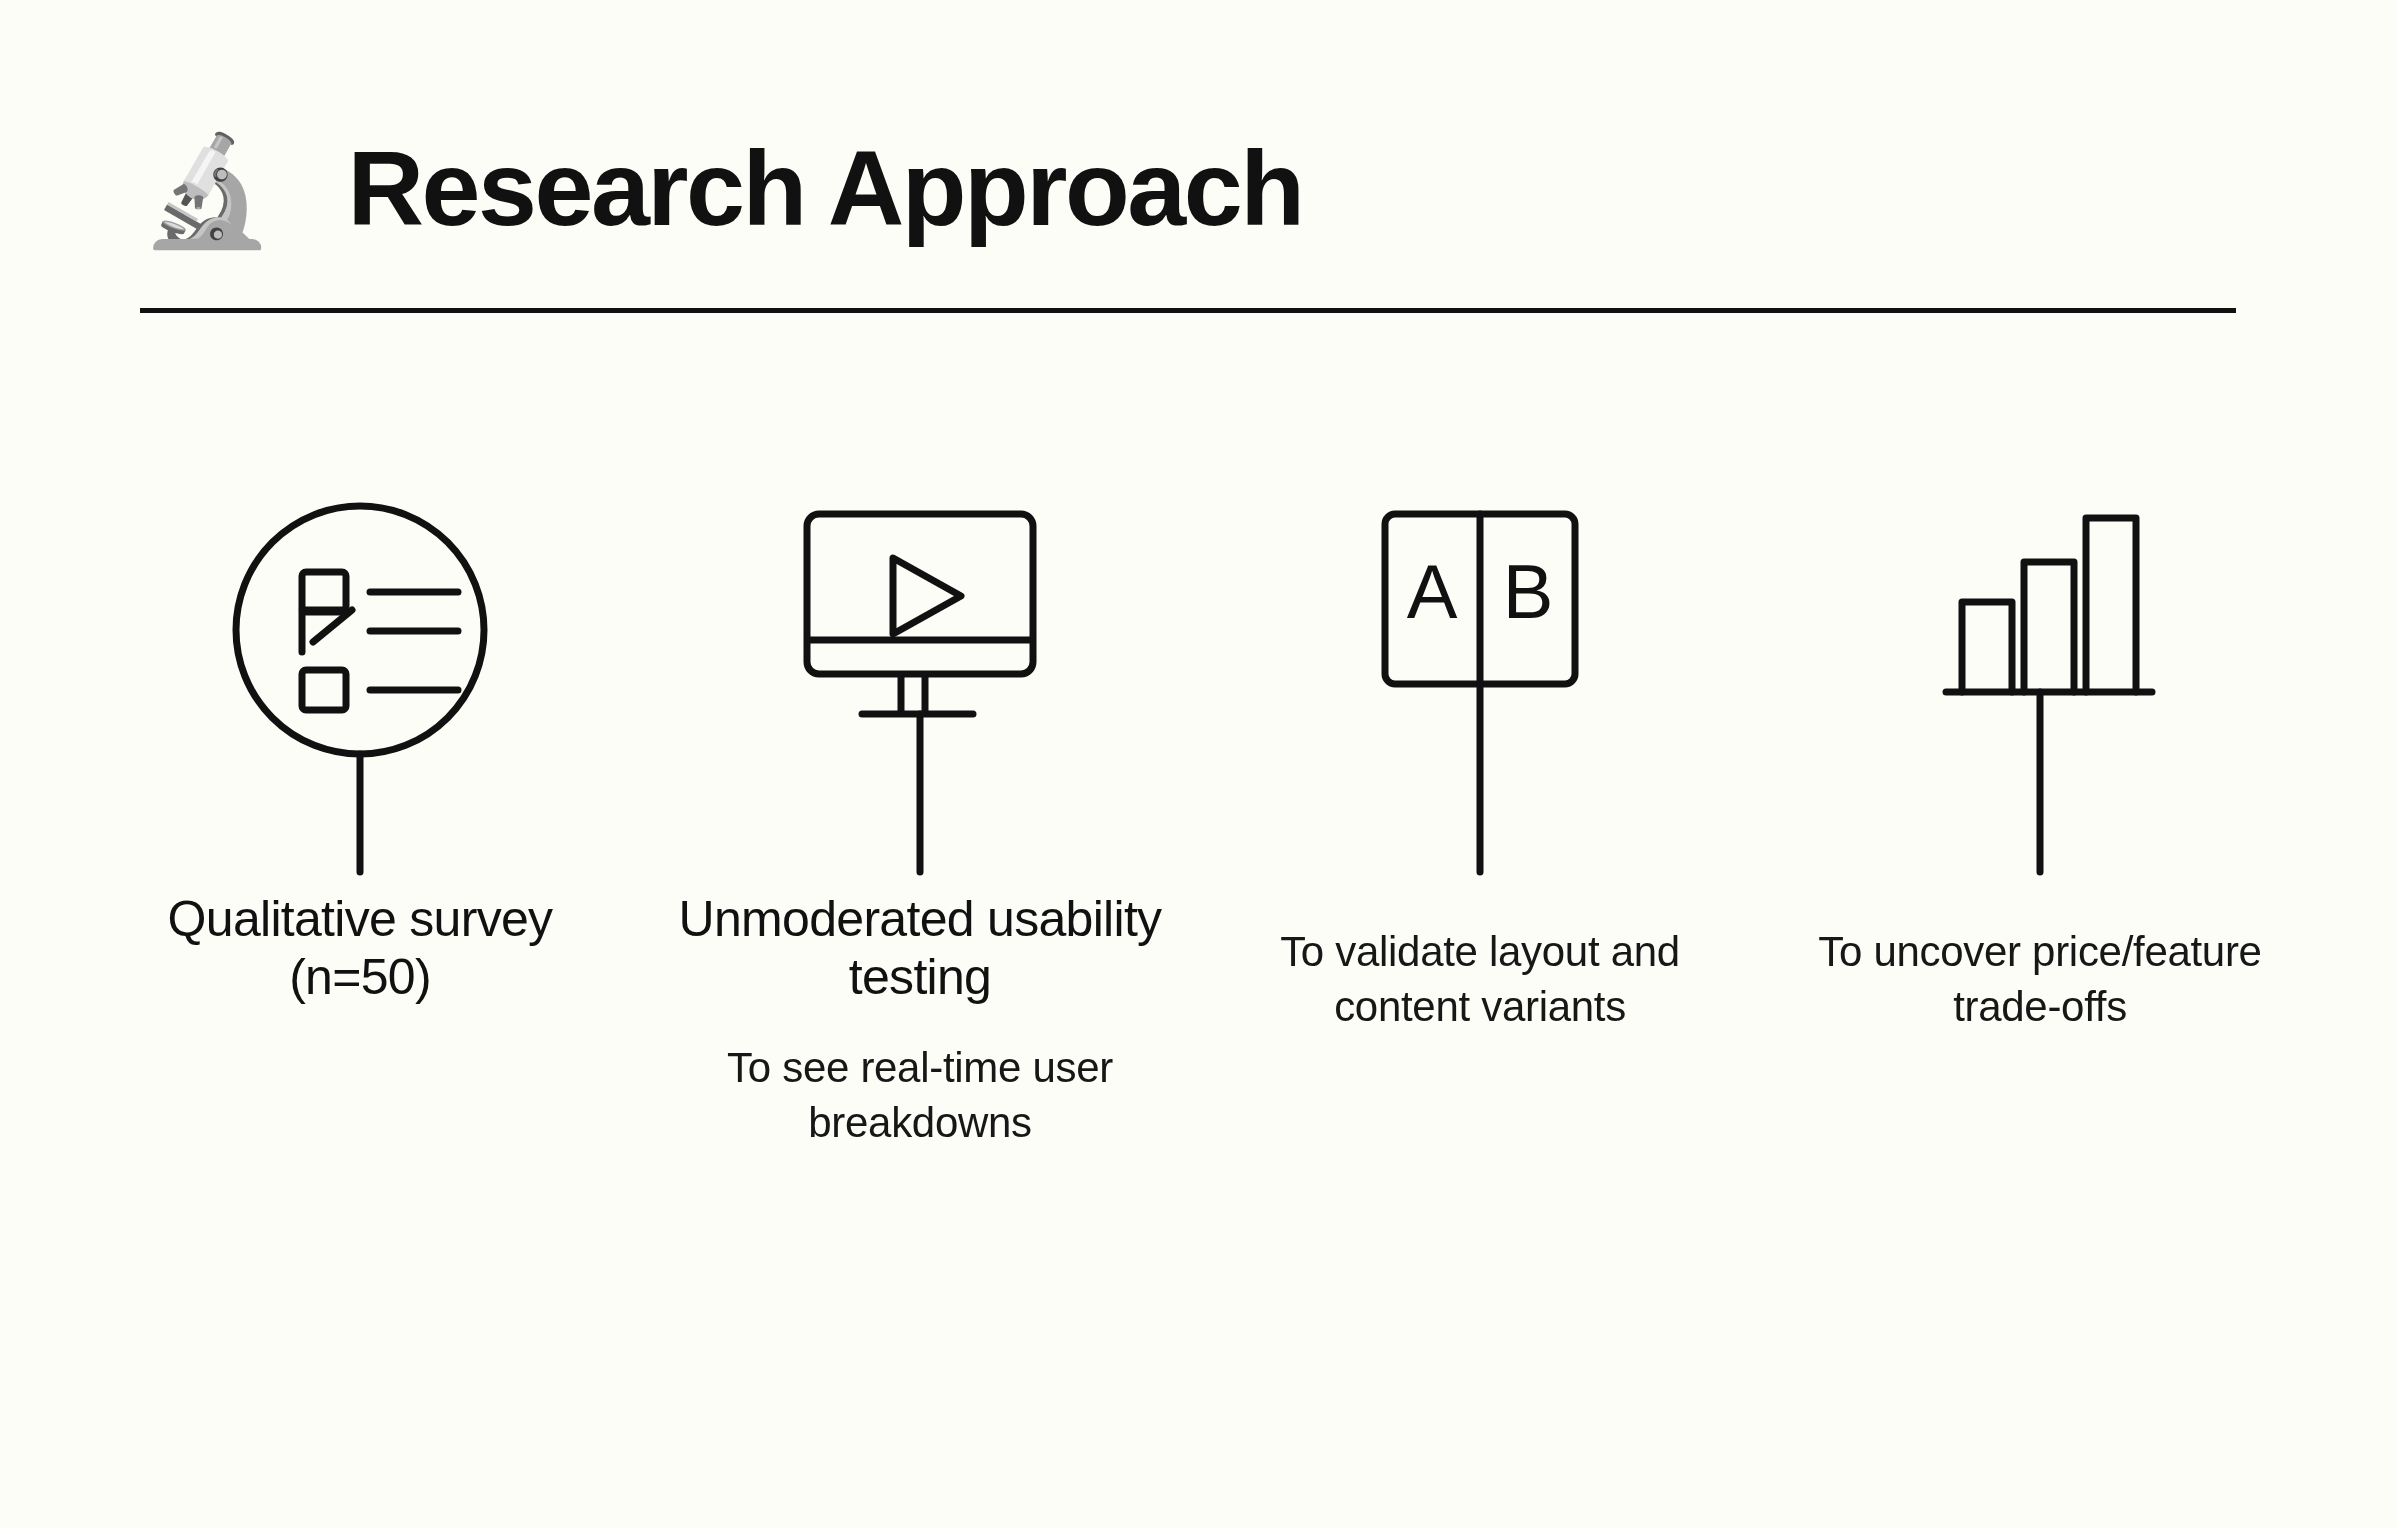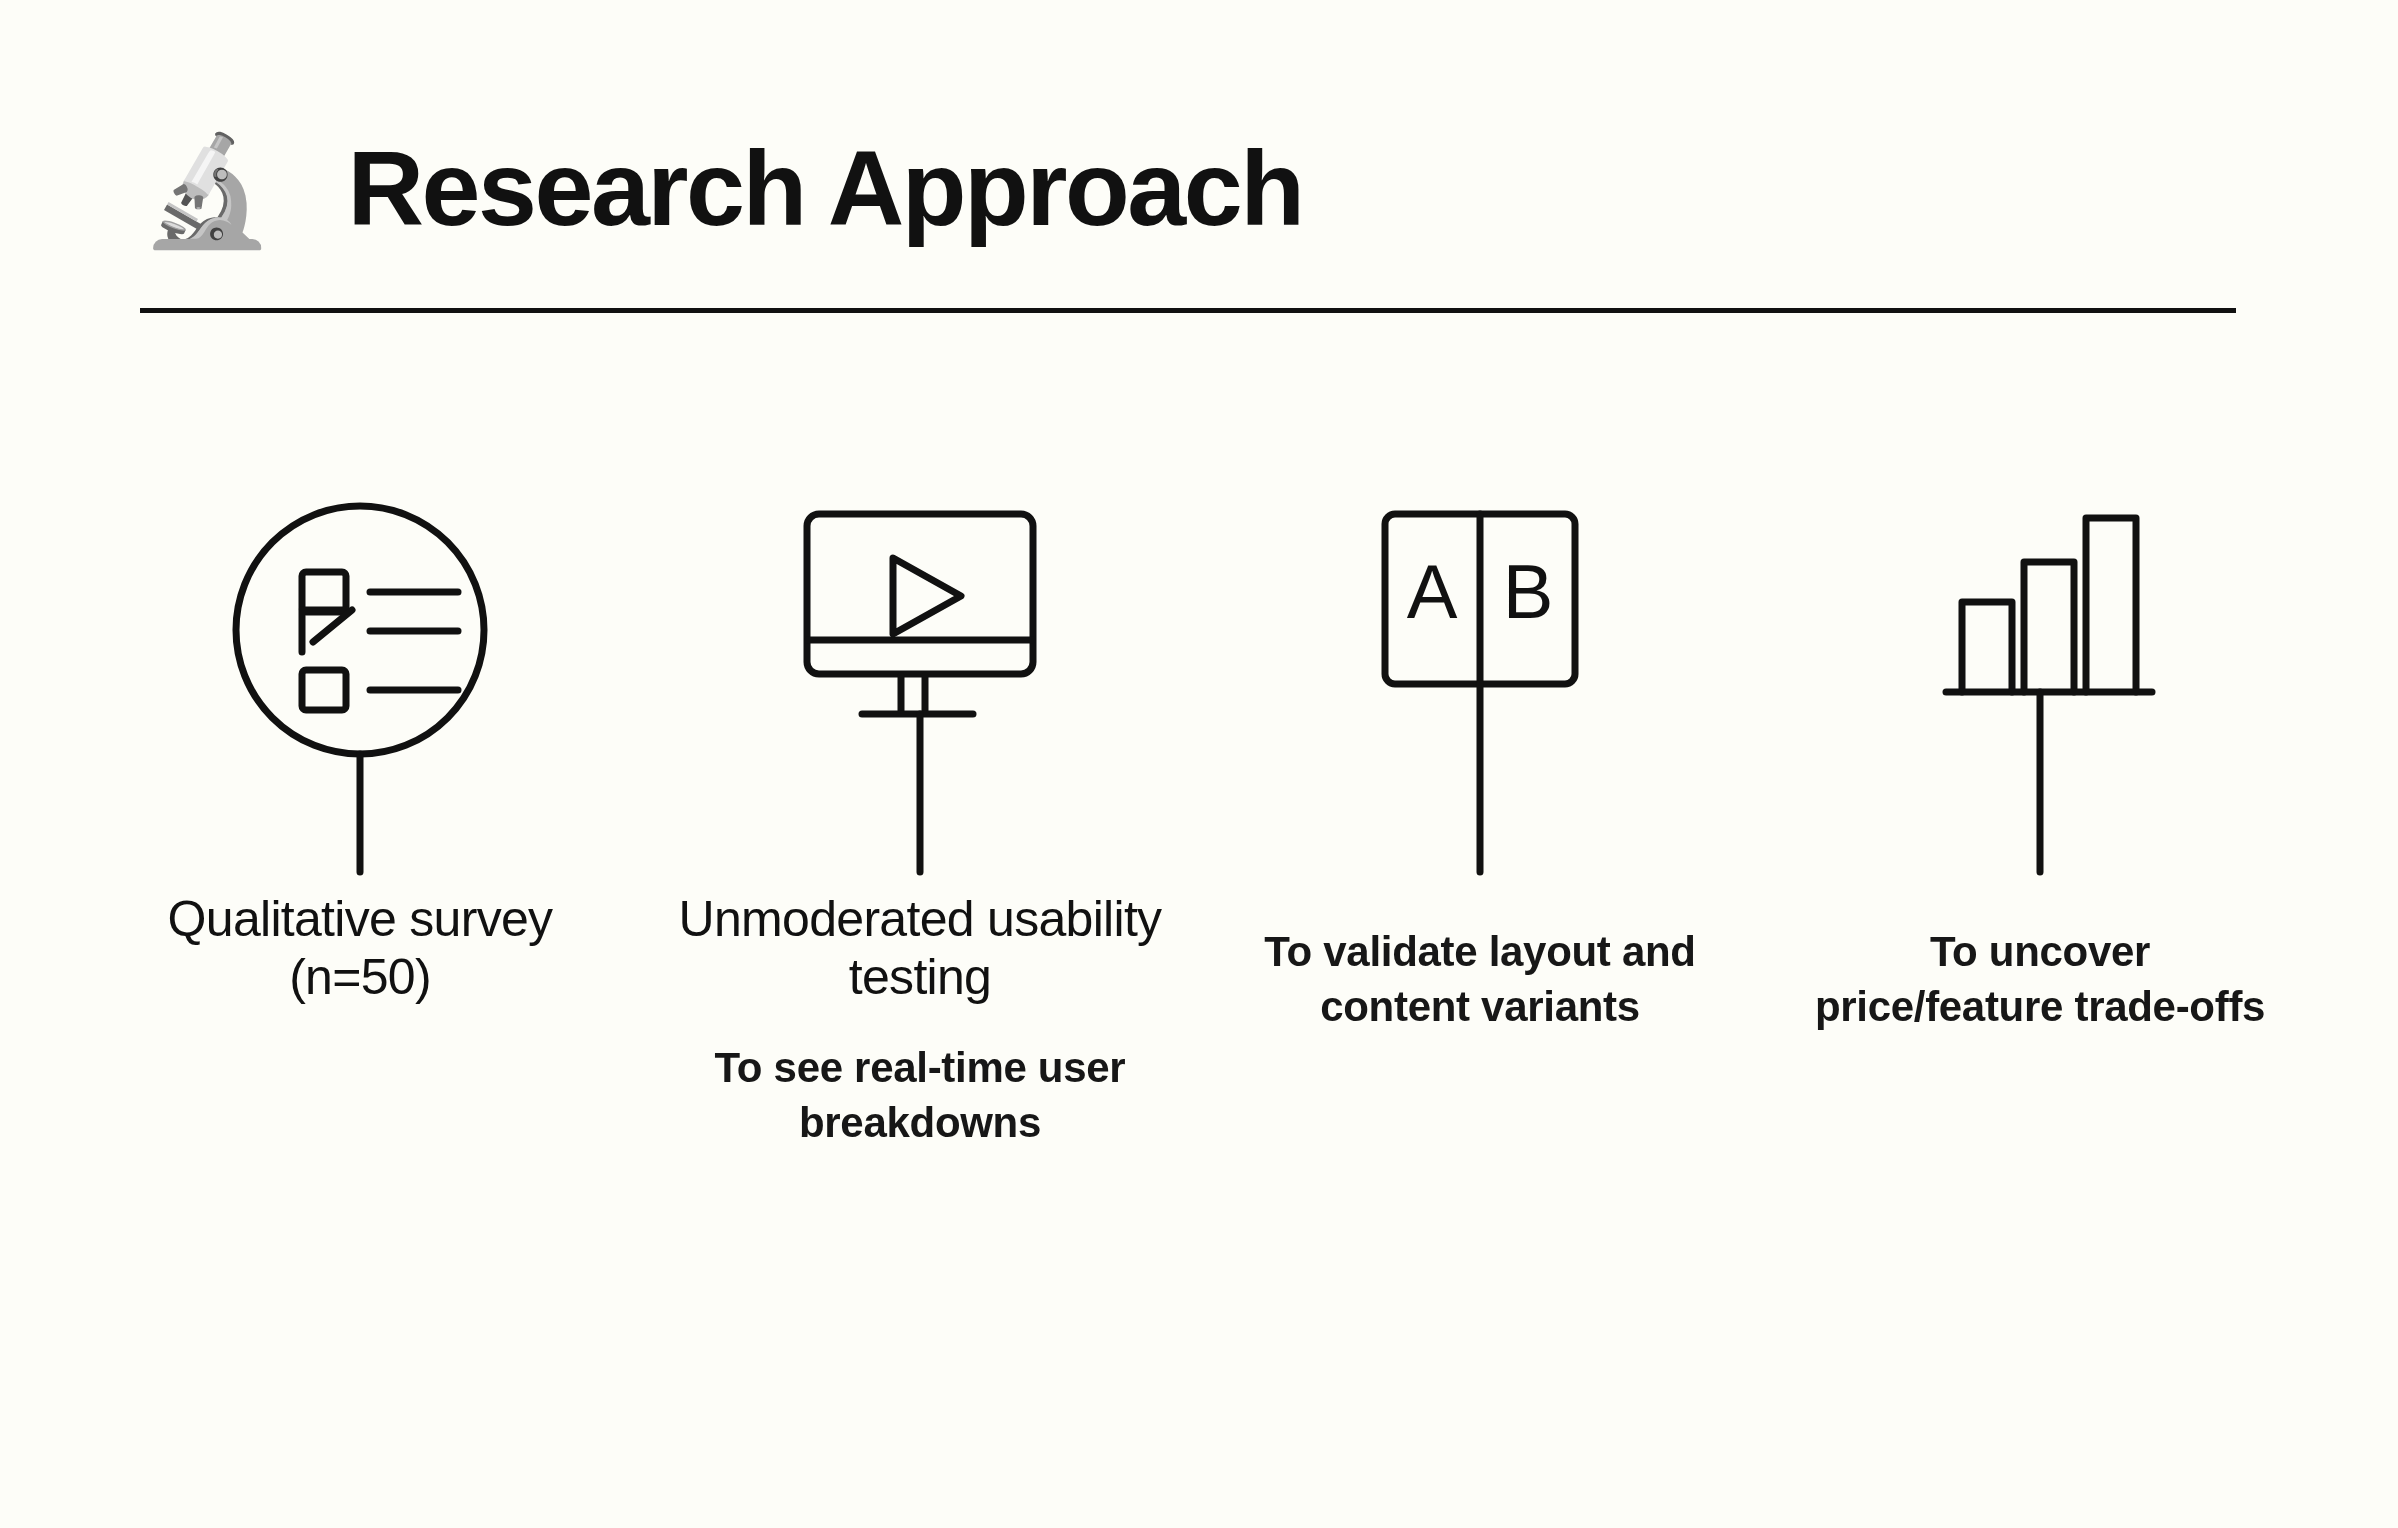--- a/index.html
+++ b/index.html
@@ -93,21 +93,21 @@
     line-height: 1.16;
     text-align: center;
     letter-spacing: -0.7px;
     color: #111111;
     max-width: 510px;
   }
 
   .col-desc {
     margin-top: 34px;
     font-size: 42px;
-    font-weight: 700;
+    font-weight: 400;
     line-height: 1.32;
     text-align: center;
     letter-spacing: -0.3px;
     color: #171717;
     max-width: 470px;
   }
 </style>
 </head>
 <body>
 

